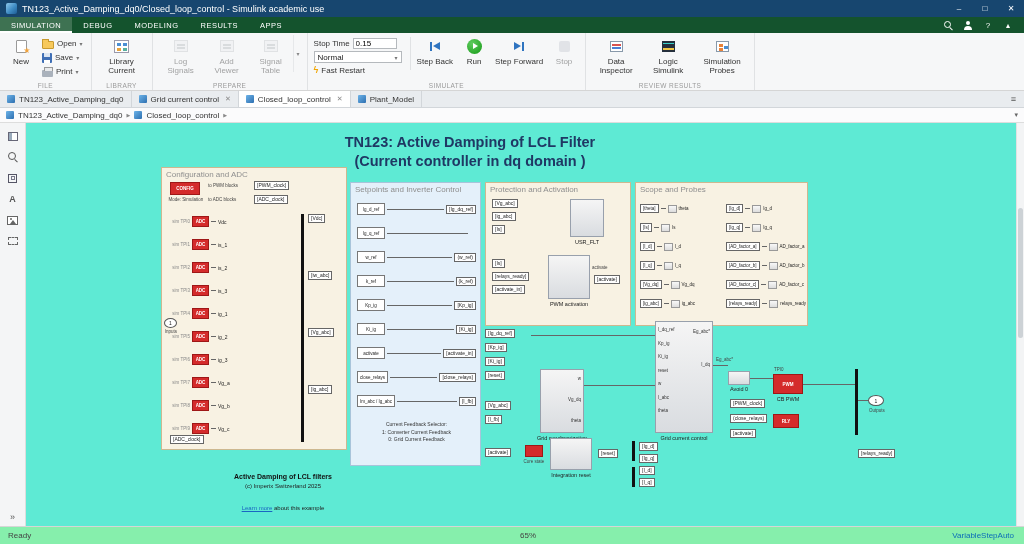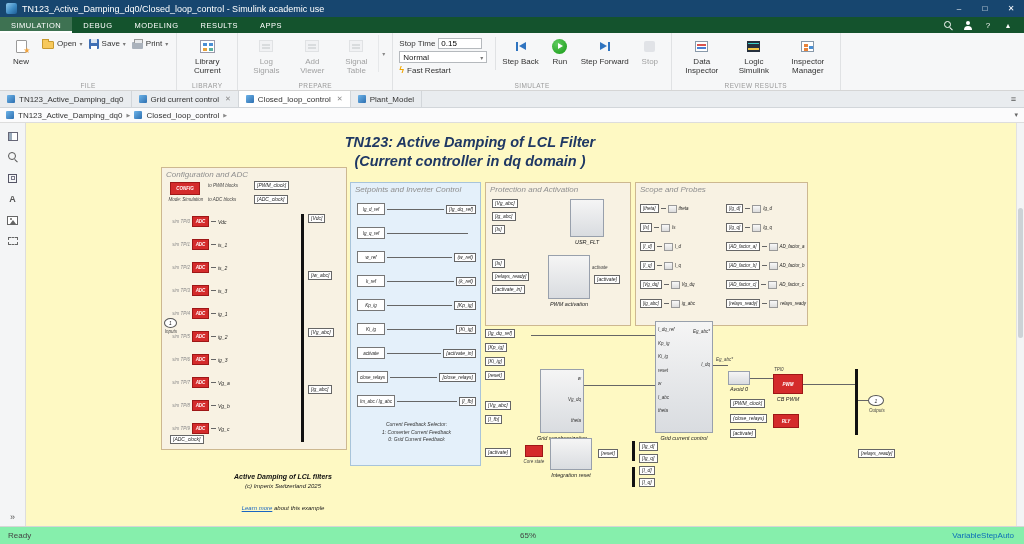--- a/index.html
+++ b/index.html
@@ -29,21 +29,21 @@
   .i-user { width:9px; height:9px; position:relative; }
   .i-user::before { content:""; position:absolute; left:2.5px; top:0; width:4px; height:4px; border-radius:50%; background:#fff; }
   .i-user::after { content:""; position:absolute; left:0.5px; bottom:0; width:8px; height:4px; border-radius:4px 4px 0 0; background:#fff; }
   
   .ribbon { height:58px; background:#f6f7f8; border-bottom:1px solid #d5d5d5; display:flex; flex:0 0 58px; }
   .rgroup { position:relative; display:flex; padding:2px 4px 10px 4px; border-right:1px solid #e0e2e4; }
   .sec-lab { position:absolute; bottom:1px; left:0; right:0; text-align:center; font-size:6.5px; color:#9a9a9a; letter-spacing:.4px; }
   .bigbtn { display:flex; flex-direction:column; align-items:center; padding:2px 4px 0 4px; font-size:8px; color:#333; text-align:center; line-height:1.15; min-width:34px; cursor:default; }
   .bigbtn .ic { height:18px; display:flex; align-items:center; justify-content:center; margin-bottom:2px; }
   .bigbtn.disabled { opacity:.45; }
-  .smallcol { display:flex; flex-direction:row; justify-content:space-between; padding:2px 1px; }
+  .smallcol { display:flex; flex-direction:column; justify-content:space-between; padding:2px 1px; }
   .smallbtn { display:flex; align-items:center; gap:3px; font-size:8px; color:#333; height:13px; padding:0 3px; cursor:default; }
   .caret { font-size:6px; color:#777; }
   
   .i-page { width:11px; height:13px; background:#fff; border:1px solid #9a9a9a; border-radius:1px; position:relative; }
   .i-star { position:absolute; right:-5px; bottom:-4px; font-size:8px; color:#f2a33c; }
   .i-folder { width:12px; height:8px; background:#f7c95c; border:1px solid #c89a30; border-radius:1px; position:relative; margin-top:3px; }
   .i-folder::before { content:""; position:absolute; top:-3px; left:-1px; width:5px; height:2px; background:#f7c95c; border:1px solid #c89a30; border-bottom:none; }
   .i-disk { width:10px; height:10px; background:#3f6fb5; position:relative; border-radius:1px; }
   .i-disk::before { content:""; position:absolute; left:2px; top:0; width:6px; height:4px; background:#dce6f2; }
   .i-disk::after { content:""; position:absolute; left:2px; bottom:0; width:6px; height:3px; background:#fff; }
@@ -101,21 +101,21 @@
   .i-zoom::after { content:""; position:absolute; left:7px; top:7px; width:4px; height:1.4px; background:#555; transform:rotate(45deg); transform-origin:0 0; }
   .i-fit { width:9px; height:9px; border:1px solid #556; position:relative; }
   .i-fit::before { content:""; position:absolute; inset:1.5px; border:1px dashed #778; }
   .i-annot { font-size:9px; font-weight:bold; color:#555; }
   .i-img { width:11px; height:9px; border:1px solid #666; position:relative; background:#fff; }
   .i-img::before { content:""; position:absolute; left:2px; top:1px; width:2px; height:2px; border-radius:50%; background:#666; }
   .i-img::after { content:""; position:absolute; right:1px; bottom:0; width:0; height:0; border-left:3px solid transparent; border-right:3px solid transparent; border-bottom:4px solid #666; }
   .i-area { width:10px; height:8px; border:1px dashed #666; }
   .i-expand { font-size:9px; color:#555; }
   
-  .canvas-wrap { flex:1; position:relative; background:#fef9c3; overflow:hidden;font-style:italic; }
+  .canvas-wrap { flex:1; position:relative; background:#5eead4; overflow:hidden; }
   .vscroll { position:absolute; right:0; top:0; bottom:0; width:8px; background:#f3f4f5; border-left:1px solid #e2e2e2; }
   .vthumb { position:absolute; left:1px; right:1px; top:85px; height:130px; background:#cdd2d6; border-radius:3px; }
   .dg-title { position:absolute; left:274px; top:10px; width:340px; text-align:center; font-weight:bold; color:#1f3864; font-size:14.5px; line-height:1.3; }
   .sec { position:absolute; border:1px solid #cdb890; background:#f8f2e3; }
   .sec.blue { background:#e4f0fa; border-color:#a8c4da; }
   .sec-title { position:absolute; left:4px; top:2px; font-size:8px; color:#8f8f8f; white-space:nowrap; }
   .abs { position:absolute; }
   .blk-red { background:#d42b2b; border:1px solid #9e1717; color:#fff; font-weight:bold; display:flex; align-items:center; justify-content:center; font-size:4.5px; }
   .blk-gray { background:linear-gradient(#f5f5f5,#d9dce0); border:1px solid #98a0ac; position:absolute; }
   .blk-white { background:#fff; border:1px solid #777; display:flex; align-items:center; justify-content:center; font-size:4.5px; color:#222; }
@@ -307,21 +307,21 @@
     <div class="bigbtn" style="width:52px">
       <span class="ic">
           <span class="i-la"></span>
         </span>
       <span>Logic Simulink</span>
     </div>
     <div class="bigbtn" style="width:56px">
       <span class="ic">
           <span class="i-sm"></span>
         </span>
-      <span>Inspector Manager</span>
+      <span>Simulation Probes</span>
     </div>
     <div class="sec-lab">REVIEW RESULTS</div>
   </div>
   <div style="flex:1"></div>
 </div>
 
 <div class="doc-tabs">
   <div class="dtab">
     <span class="tab-ic"></span>
     <span>TN123_Active_Damping_dq0</span>

